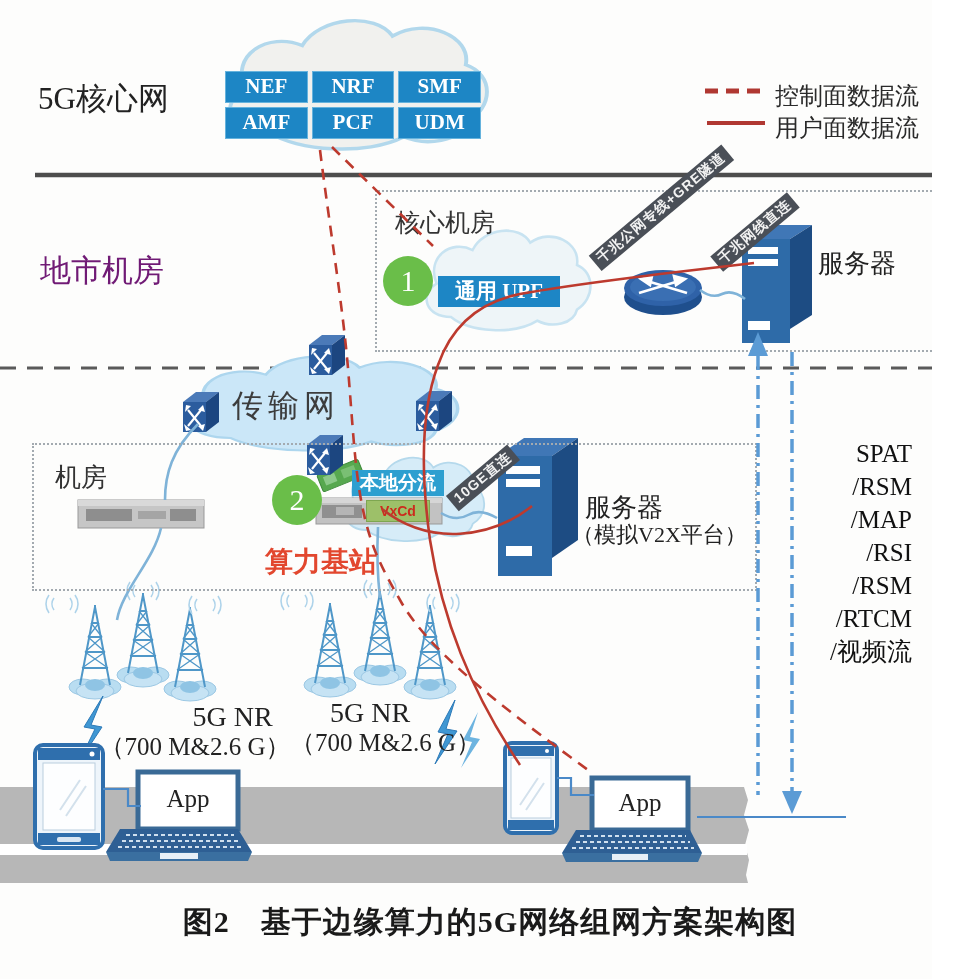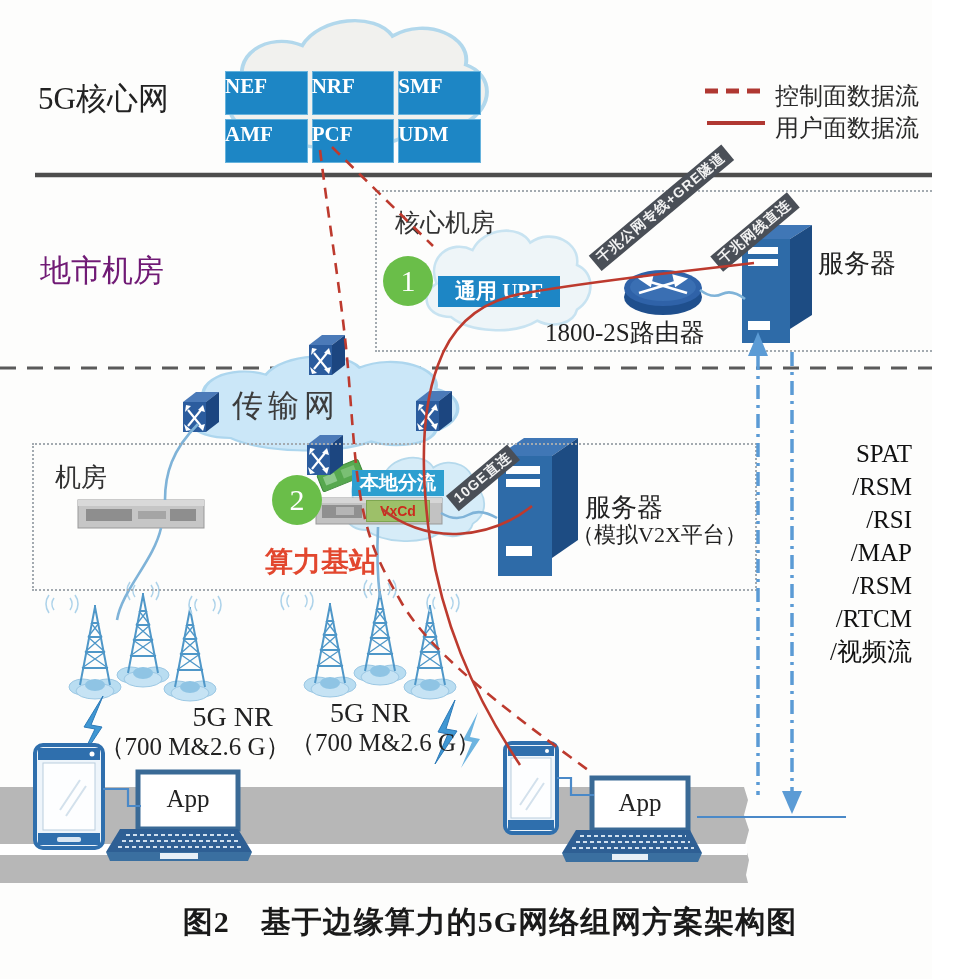--- a/index.html
+++ b/index.html
@@ -6,21 +6,21 @@
   #canvas{position:relative;width:932px;height:979px;background:#fdfdfc;overflow:hidden;
           font-family:"Liberation Serif","DejaVu Serif",serif;color:#222;}
   svg{position:absolute;left:0;top:0;}
   #base{z-index:1;}
   #lines{z-index:10;pointer-events:none;}
   .lbl{position:absolute;z-index:5;white-space:nowrap;}
   .dotted-box{position:absolute;z-index:2;border:2px dotted #a3aab0;}
   .nfgrid{position:absolute;left:225px;top:71px;width:256px;z-index:5;
           display:grid;grid-template-columns:repeat(3,1fr);gap:4px;}
   .nf{background:#1d86c5;color:#fff;font:700 21px "Liberation Serif",serif;
-      padding:3px 0 16px;box-shadow:inset 0 0 0 1px #66b3dd;}
+      text-align:center;padding:3px 0 4px;box-shadow:inset 0 0 0 1px #66b3dd;}
   .bluebox{background:#1d86c5;color:#fff;text-align:center;z-index:5;position:absolute;}
   .step{position:absolute;z-index:6;width:50px;height:50px;border-radius:50%;
         background:#6abe49;color:#fff;font:400 30px "Liberation Serif",serif;
         display:flex;align-items:center;justify-content:center;}
   .diag{position:absolute;z-index:5;background:#4a4f57;color:#f2f2f2;
         font:700 14px "Liberation Sans",sans-serif;padding:1px 5px;letter-spacing:1px;
         transform:rotate(-40deg);transform-origin:center;white-space:nowrap;}
   .msgs{position:absolute;left:778px;top:437px;width:134px;z-index:5;text-align:right;
         font:400 25px "Liberation Serif",serif;color:#111;line-height:33px;}
   .legend-text{font:400 24px "Liberation Serif",serif;color:#2a2a2a;}
@@ -226,41 +226,40 @@
   <svg class="lbl" style="left:703px;top:82px;z-index:5;" width="70" height="50">
     <line x1="2" y1="9" x2="62" y2="9" stroke="#b03832" stroke-width="5" stroke-dasharray="13 8"></line>
     <line x1="4" y1="41" x2="62" y2="41" stroke="#b03832" stroke-width="4"></line>
   </svg>
   <div class="lbl legend-text" style="left:775px;top:80px;">控制面数据流</div>
   <div class="lbl legend-text" style="left:775px;top:112px;">用户面数据流</div>
 
   <div class="lbl" style="left:395px;top:206px;font-size:25px;color:#333;">核心机房</div>
   <div class="step" style="left:383px;top:256px;">1</div>
   <div class="bluebox" style="left:438px;top:276px;width:122px;height:31px;font:700 21px 'Liberation Serif',serif;line-height:31px;">通用 UPF</div>
-  <div class="lbl" style="left:545px;top:316px;font-size:25px;">1800-2S路由器</div>
   <div class="lbl" style="left:818px;top:246px;font-size:26px;">服务器</div>
   <div class="diag" style="left:575px;top:198px;">千兆公网专线+GRE隧道</div>
   <div class="diag" style="left:705px;top:222px;">千兆网线直连</div>
 
   <div class="lbl" style="left:232px;top:385px;font-size:31px;color:#3c3c3c;letter-spacing:5px;">传输网</div>
 
   <div class="lbl" style="left:55px;top:460px;font-size:26px;color:#333;">机房</div>
   <div class="step" style="left:272px;top:475px;">2</div>
   <div class="bluebox" style="left:352px;top:470px;width:92px;height:26px;font:700 19px 'Liberation Serif',serif;line-height:26px;background:#2d9fd0;">本地分流</div>
   <div class="badge-board">VxCd</div>
   <div class="lbl" style="left:265px;top:543px;font-size:28px;font-weight:700;color:#e2472e;">算力基站</div>
   <div class="diag" style="left:443px;top:468px;">10GE直连</div>
   <div class="lbl" style="left:585px;top:490px;font-size:26px;">服务器</div>
   <div class="lbl" style="left:572px;top:520px;font-size:22px;">（模拟V2X平台）</div>
 
   <div class="msgs">
     <div>SPAT</div>
     <div>/RSM</div>
+    <div>/MAP</div>
     <div>/RSI</div>
-    <div>/MAP</div>
     <div>/RSM</div>
     <div>/RTCM</div>
     <div>/视频流</div>
   </div>
 
   <div class="lbl" style="left:160px;top:701px;width:145px;text-align:center;font-size:28px;">5G NR</div>
   <div class="lbl" style="left:85px;top:730px;width:220px;text-align:center;font-size:25px;">（700 M&amp;2.6 G）</div>
   <div class="lbl" style="left:300px;top:697px;width:140px;text-align:center;font-size:28px;">5G NR</div>
   <div class="lbl" style="left:278px;top:726px;width:215px;text-align:center;font-size:25px;">（700 M&amp;2.6 G）</div>
   <div class="lbl" style="left:150px;top:785px;width:76px;text-align:center;font-size:25px;">App</div>

